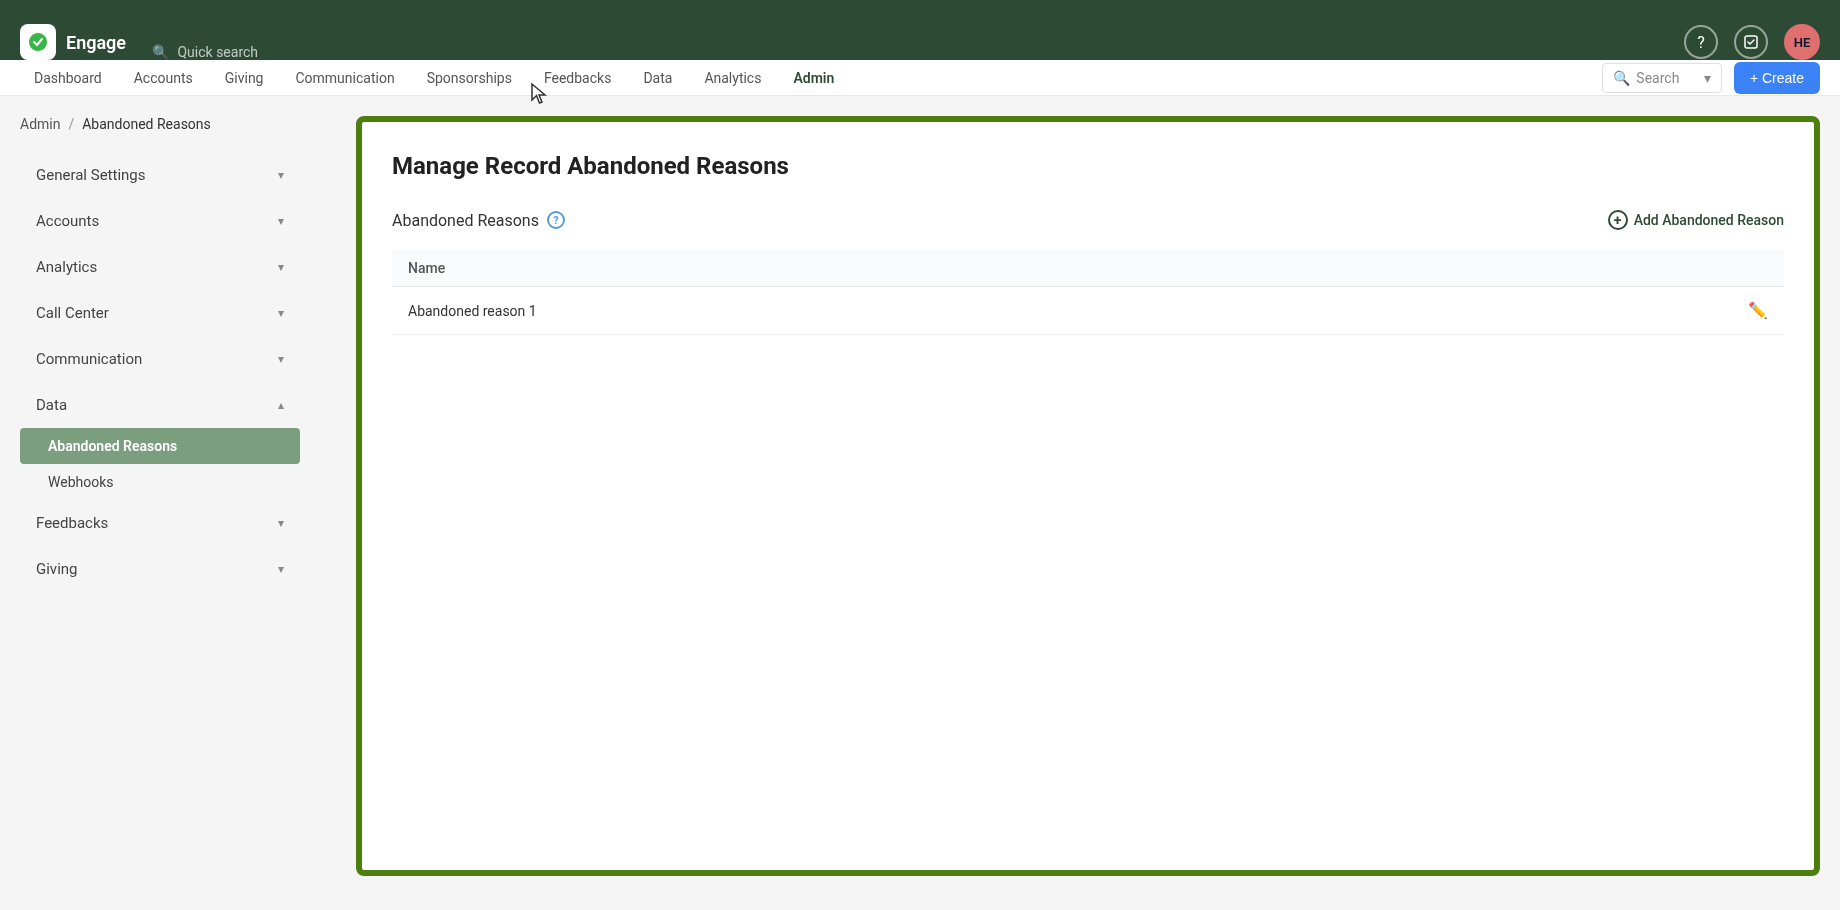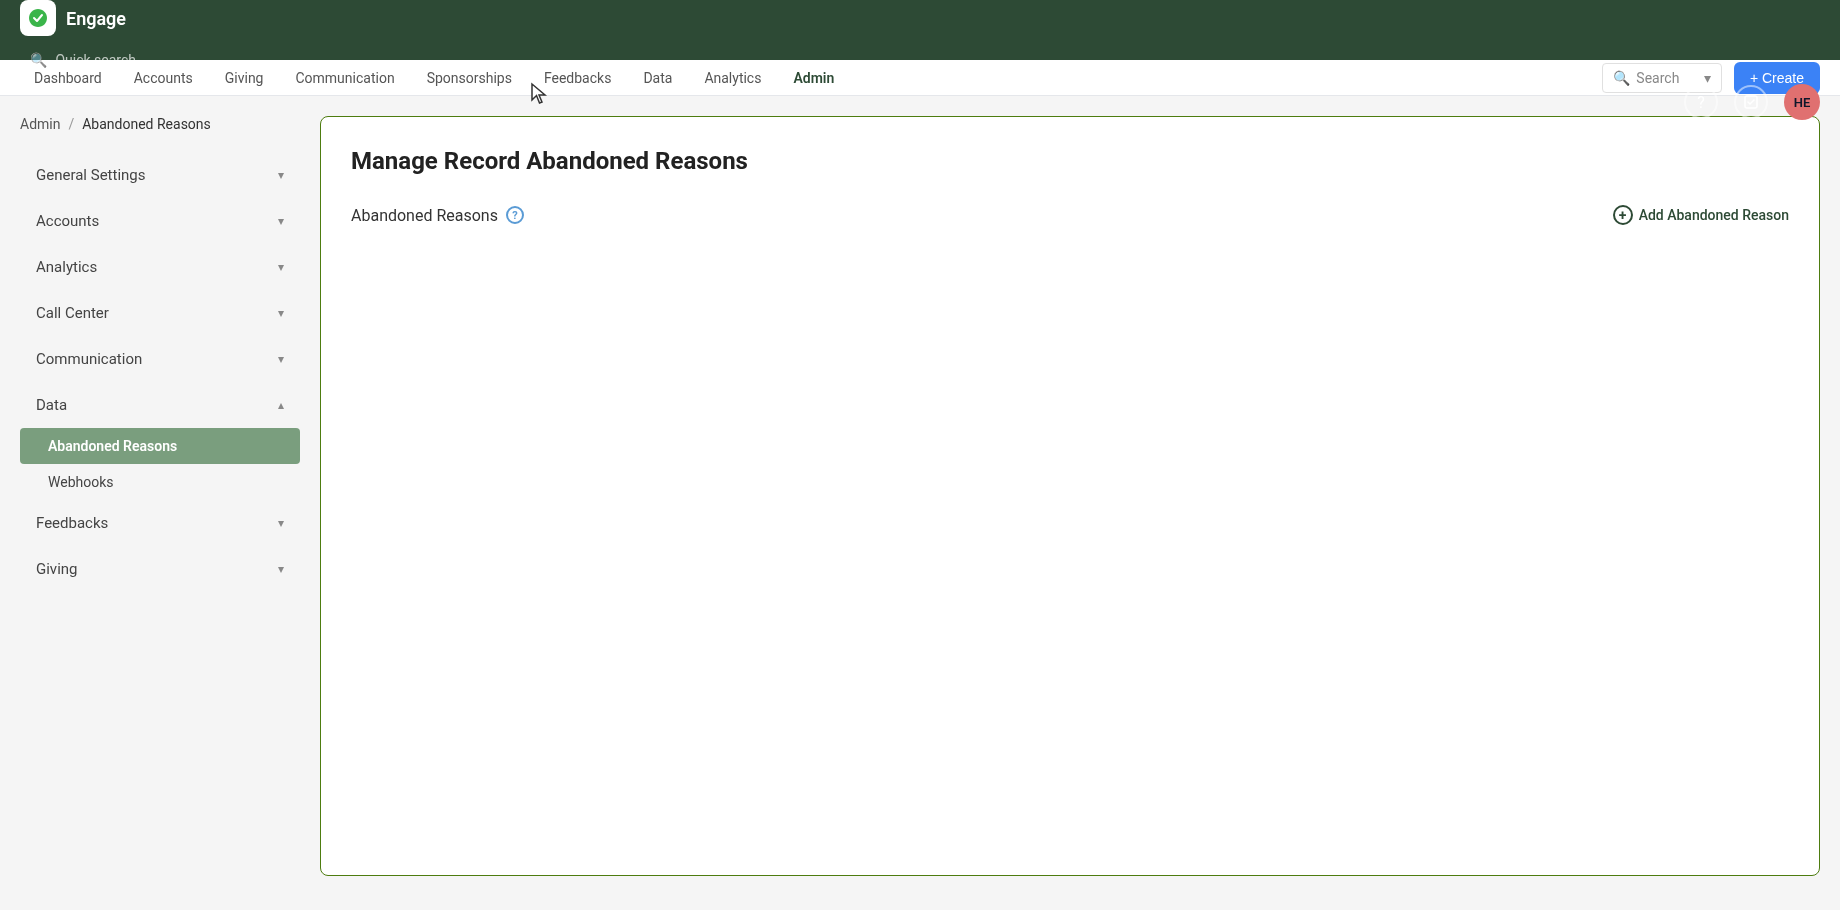--- a/index.html
+++ b/index.html
@@ -3,25 +3,24 @@
   <meta charset="utf-8">
   <style>
     * { box-sizing: border-box; margin: 0; padding: 0; }
     body { font-family: -apple-system, BlinkMacSystemFont, 'Segoe UI', Roboto, sans-serif; background: #f5f5f5; }
 
     
     .topbar {
       background: #2d4a35;
       height: 60px;
       display: flex;
-      align-items: flex-start;
+      align-items: flex-end;
       padding: 0 20px;
       gap: 16px;
       position: relative;
-      flex-direction: column;
     }
     .topbar-logo {
       display: flex;
       align-items: center;
       gap: 10px;
     }
     .logo-icon {
       width: 36px;
       height: 36px;
       background: white;
@@ -176,22 +175,23 @@
       background: #7a9e7e;
       color: white;
       font-weight: 600;
     }
 
     
     .main-panel {
       flex: 1;
       background: white;
       border-radius: 8px;
-      border: 1px solid #4d7c0f;
+      border: 6px solid #4d7c0f;
       padding: 30px;
+      margin-left: 36px;
     }
     .main-title {
       font-size: 24px;
       font-weight: 700;
       color: #222;
       margin-bottom: 30px;
     }
     .section-header {
       display: flex;
       align-items: center;
@@ -383,14 +383,30 @@
       <div class="section-title">
         <span>Abandoned Reasons</span>
         <div class="help-icon">?</div>
       </div>
       <div class="add-btn">
         <div class="add-icon">+</div>
         <span>Add Abandoned Reason</span>
       </div>
     </div>
 
+    <table class="data-table">
+      <thead>
+        <tr>
+          <th>Name</th>
+          <th></th>
+        </tr>
+      </thead>
+      <tbody id="table-body">
+      <tr>
+      <td>Abandoned reason 1</td>
+      <td style="text-align:right;">
+        <span class="edit-icon">✏️</span>
+      </td>
+    </tr>
+        </tbody>
+    </table>
   </div>
 </div>
 
 </body></html>

